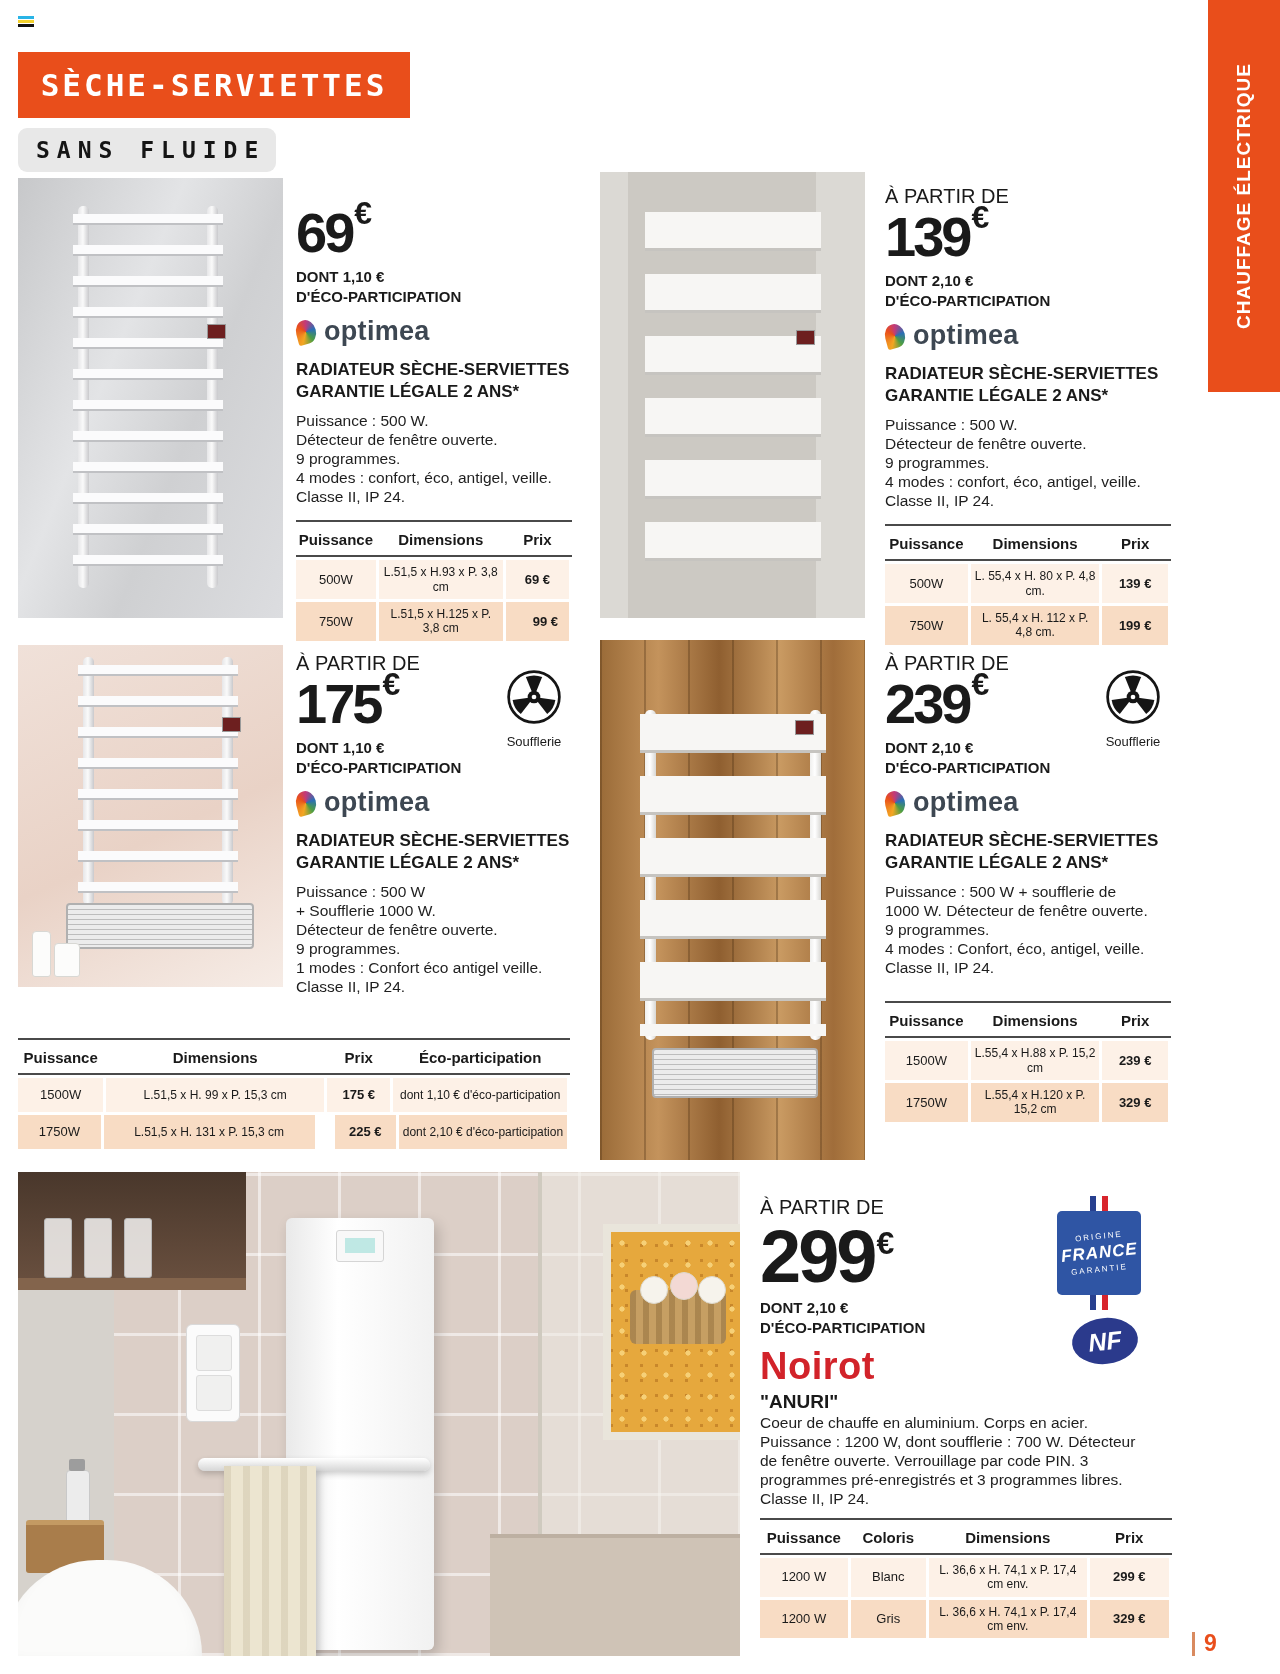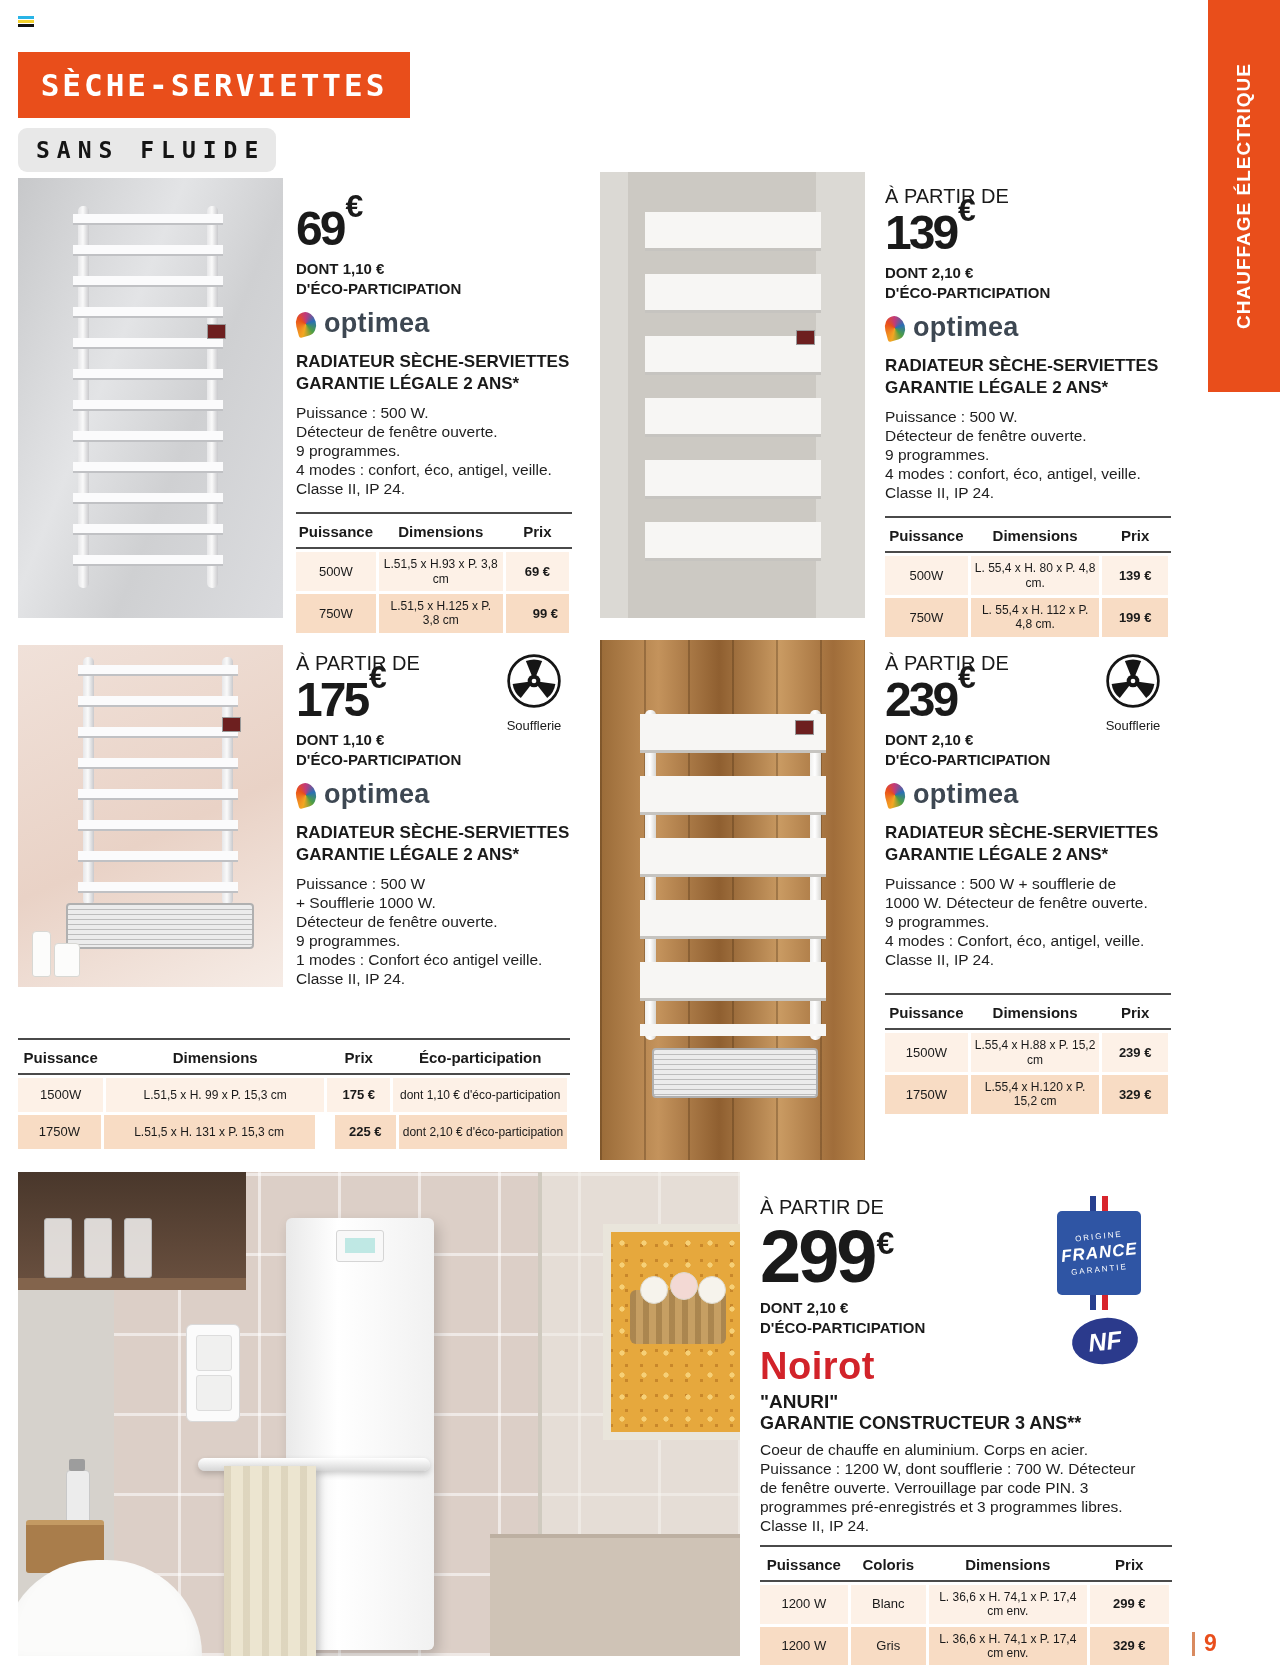--- a/index.html
+++ b/index.html
@@ -23,35 +23,35 @@
 
   .side-tab{right:0;top:0;width:72px;height:392px;background:var(--accent);
     display:flex;align-items:center;justify-content:center;}
   .side-tab span{writing-mode:vertical-rl;transform:rotate(180deg);color:#fff;font-weight:bold;
     font-size:19px;letter-spacing:1px;white-space:nowrap;}
 
   
   .col{position:absolute;}
   .apartir{font-size:20px;color:#1a1a1a;margin-bottom:2px;height:22px;}
   .price-row{line-height:1;margin:0 0 6px 0;}
-  .price{font-weight:bold;font-size:48px;letter-spacing:-3px;}
+  .price{font-weight:bold;font-size:56px;letter-spacing:-3px;}
   .euro{font-weight:bold;font-size:32px;position:relative;top:-28px;left:2px;}
   .eco{font-weight:bold;font-size:15px;line-height:1.3;white-space:pre-line;margin-bottom:10px;}
   .optimea-row{display:flex;align-items:center;gap:8px;margin:2px 0 12px 0;}
   .opt-icon{width:20px;height:24px;border-radius:50% 50% 50% 10%;transform:rotate(-15deg);
     background:conic-gradient(from 210deg,#f3a622,#e94e1b 30%,#c23a7a 45%,#2a6fb5 65%,#4d9e43 85%,#f3a622);}
   .opt-text{font-weight:bold;font-size:27px;color:#3d4752;letter-spacing:.3px;}
   .p-title{font-weight:bold;font-size:17px;line-height:1.3;white-space:pre-line;margin-bottom:8px;}
   .p-desc .desc-line{font-size:15.5px;line-height:19px;color:#1e1e1e;}
   .model{font-weight:bold;font-size:19px;margin-top:2px;}
   .warranty{font-weight:bold;font-size:18px;margin-bottom:6px;}
   .brand-noirot{font-weight:bold;font-size:38px;color:#d2232a;letter-spacing:.5px;line-height:1.05;margin:0 0 4px 0;}
 
   
-  .souff{position:absolute;right:0;top:0;width:76px;text-align:center;}
+  .souff{position:absolute;right:0;top:16px;width:76px;text-align:center;}
   .souff-label{font-size:13px;color:#1a1a1a;margin-top:4px;}
 
   
   .tbl{margin-top:14px;}
   .t-head{display:flex;border-top:2px solid #4a4a4a;border-bottom:2px solid #4a4a4a;
     padding:9px 0 7px 0;align-items:center;}
   .t-hcell{font-weight:bold;font-size:15px;text-align:center;box-sizing:border-box;}
   .t-row{display:flex;margin-top:3px;}
   .t-cell{background:#fdf1e7;font-size:13px;text-align:center;padding:5px 3px;box-sizing:border-box;
     display:flex;align-items:center;justify-content:center;white-space:pre-line;line-height:1.2;min-height:34px;}
@@ -424,21 +424,20 @@
     <div class="p5-cab"></div>
   </div>
 
   <div class="col" style="left:760px;top:1196px;width:412px;">
     <div class="apartir">À PARTIR DE</div>
     <div class="price-row" style="margin-bottom:4px;"><span class="price" style="font-size:74px;">299</span><span class="euro">€</span></div>
     <div class="eco">DONT 2,10 €
 D'ÉCO-PARTICIPATION</div>
     <div class="brand-noirot">Noirot</div>
     <div class="model">"ANURI"</div>
-    <div class="warranty">GARANTIE CONSTRUCTEUR 3 ANS**</div>
     <div class="p-desc" style="--lh:18px;">
         <div class="desc-line">Coeur de chauffe en aluminium. Corps en acier.</div>
         <div class="desc-line">Puissance : 1200 W, dont soufflerie : 700 W. Détecteur</div>
         <div class="desc-line">de fenêtre ouverte. Verrouillage par code PIN. 3</div>
         <div class="desc-line">programmes pré-enregistrés et 3 programmes libres.</div>
         <div class="desc-line">Classe II, IP 24.</div>
       </div>
     <div class="tbl" style="margin-top:10px;">
         <div class="t-head">
           <div class="t-hcell" style="width: calc(22% - 3px); margin-right: 3px;">Puissance</div>

